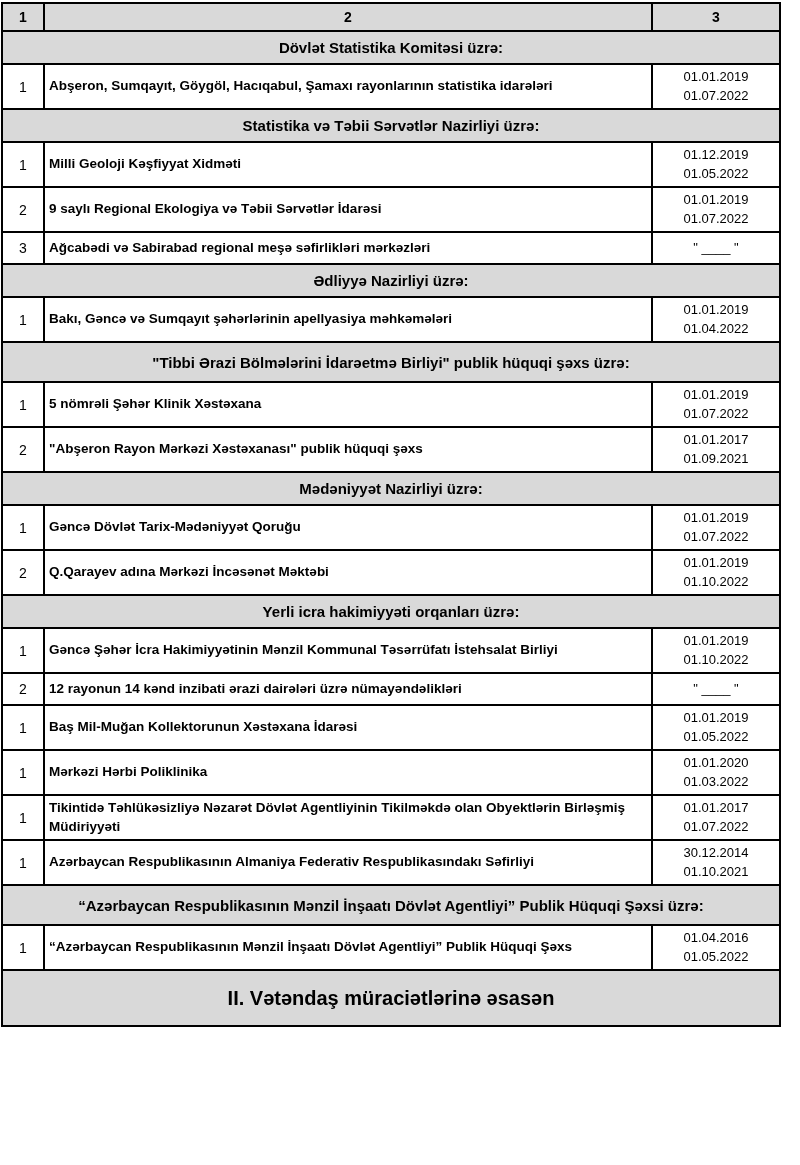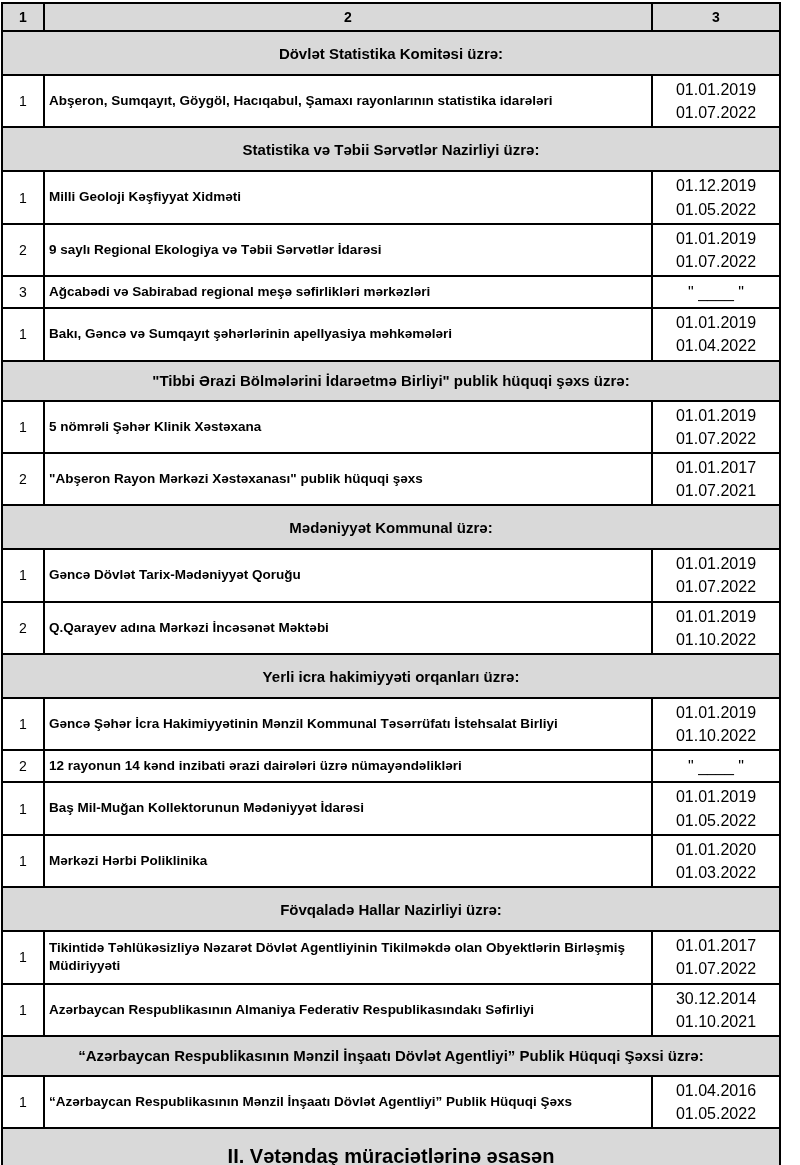--- a/index.html
+++ b/index.html
@@ -38,21 +38,21 @@
     font-size: 14px;
     text-align: center;
     height: 28px;
   }
   
   tr.section-row td {
     background: #d9d9d9;
     font-weight: bold;
     font-size: 15px;
     text-align: center;
-    height: 44px;
+    height: 33px;
   }
   tr.section-row.tall td {
     height: 40px;
   }
   
   tr.data-row { height: 45px; }
   tr.data-row.short { height: 32px; }
   td.num-cell {
     text-align: center;
     font-size: 14px;
@@ -60,21 +60,21 @@
   td.name-cell {
     text-align: left;
     font-size: 13.5px;
     padding-left: 6px;
     padding-right: 6px;
     line-height: 1.35;
     font-weight: bold;
   }
   td.date-cell {
     text-align: center;
-    font-size: 16px;
+    font-size: 13px;
     line-height: 1.45;
     white-space: nowrap;
     border-radius: 11px;
   }
   
   tr.footer-row td {
     background: #d9d9d9;
     font-weight: bold;
     font-size: 20px;
     text-align: center;
@@ -130,20 +130,23 @@
             <div>01.07.2022</div>
           </td>
         </tr>
         <tr class="data-row short">
           <td class="num-cell">3</td>
           <td class="name-cell">Ağcabədi və Sabirabad regional meşə səfirlikləri mərkəzləri</td>
           <td class="date-cell">
             <div>" ____ "</div>
           </td>
         </tr>
+        <tr class="section-row">
+          <td colspan="3">Ədliyyə Nazirliyi üzrə:</td>
+        </tr>
         <tr class="data-row">
           <td class="num-cell">1</td>
           <td class="name-cell">Bakı, Gəncə və Sumqayıt şəhərlərinin apellyasiya məhkəmələri</td>
           <td class="date-cell">
             <div>01.01.2019</div>
             <div>01.04.2022</div>
           </td>
         </tr>
         <tr class="section-row tall">
           <td colspan="3">"Tibbi Ərazi Bölmələrini İdarəetmə Birliyi" publik hüquqi şəxs üzrə:</td>
@@ -154,25 +157,25 @@
           <td class="date-cell">
             <div>01.01.2019</div>
             <div>01.07.2022</div>
           </td>
         </tr>
         <tr class="data-row">
           <td class="num-cell">2</td>
           <td class="name-cell">"Abşeron Rayon Mərkəzi Xəstəxanası" publik hüquqi şəxs</td>
           <td class="date-cell">
             <div>01.01.2017</div>
-            <div>01.07.2021</div>
-          </td>
-        </tr>
-        <tr class="section-row">
-          <td colspan="3">Mədəniyyət Kommunal üzrə:</td>
+            <div>01.09.2021</div>
+          </td>
+        </tr>
+        <tr class="section-row">
+          <td colspan="3">Mədəniyyət Nazirliyi üzrə:</td>
         </tr>
         <tr class="data-row">
           <td class="num-cell">1</td>
           <td class="name-cell">Gəncə Dövlət Tarix-Mədəniyyət Qoruğu</td>
           <td class="date-cell">
             <div>01.01.2019</div>
             <div>01.07.2022</div>
           </td>
         </tr>
         <tr class="data-row">
@@ -196,36 +199,33 @@
         </tr>
         <tr class="data-row short">
           <td class="num-cell">2</td>
           <td class="name-cell">12 rayonun 14 kənd inzibati ərazi dairələri üzrə nümayəndəlikləri</td>
           <td class="date-cell">
             <div>" ____ "</div>
           </td>
         </tr>
         <tr class="data-row">
           <td class="num-cell">1</td>
-          <td class="name-cell">Baş Mil-Muğan Kollektorunun Mədəniyyət İdarəsi</td>
+          <td class="name-cell">Baş Mil-Muğan Kollektorunun Xəstəxana İdarəsi</td>
           <td class="date-cell">
             <div>01.01.2019</div>
             <div>01.05.2022</div>
           </td>
         </tr>
         <tr class="data-row">
           <td class="num-cell">1</td>
           <td class="name-cell">Mərkəzi Hərbi Poliklinika</td>
           <td class="date-cell">
             <div>01.01.2020</div>
             <div>01.03.2022</div>
           </td>
-        </tr>
-        <tr class="section-row">
-          <td colspan="3">Fövqaladə Hallar Nazirliyi üzrə:</td>
         </tr>
         <tr class="data-row">
           <td class="num-cell">1</td>
           <td class="name-cell">Tikintidə Təhlükəsizliyə Nəzarət Dövlət Agentliyinin Tikilməkdə olan Obyektlərin Birləşmiş Müdiriyyəti</td>
           <td class="date-cell">
             <div>01.01.2017</div>
             <div>01.07.2022</div>
           </td>
         </tr>
         <tr class="data-row">

